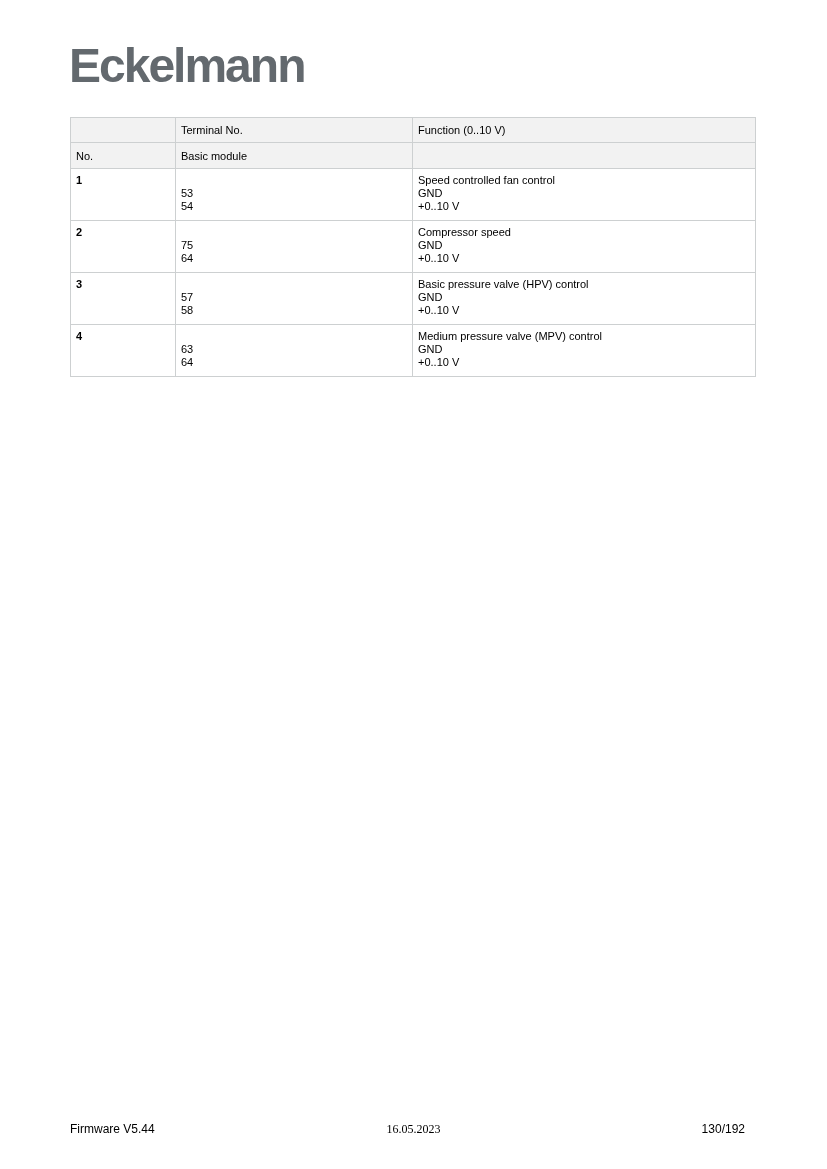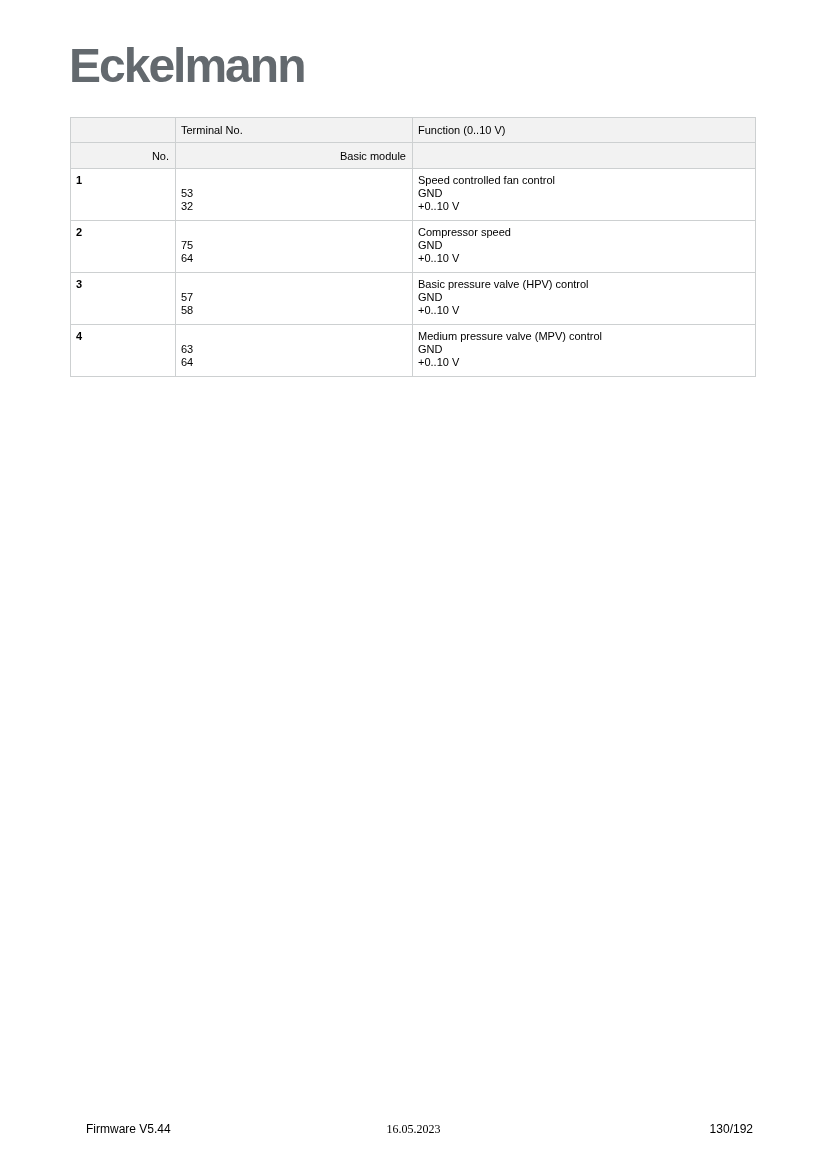--- a/index.html
+++ b/index.html
@@ -41,38 +41,38 @@
     vertical-align: top;
     overflow: hidden;
   }
   .io-table thead td {
     background: #f2f2f2;
     font-weight: normal;
     vertical-align: middle;
     padding: 2px 6px 2px 5px;
   }
   .hrow1 td { height: 25px; }
-  .hrow2 td { height: 26px; text-align: right; }
+  .hrow2 td { height: 26px; }
   .drow    { height: 52px; }
   .c-no    { font-weight: bold; }
   .line    { min-height: 13px; line-height: 13px; white-space: nowrap; }
 
   
   .footer {
     position: absolute;
     left: 70px;
     top: 1121px;
     width: 687px;
     height: 16px;
     font-size: 12px;
     line-height: 16px;
   }
-  .footer .f-left   { position: absolute; left: 16px; }
+  .footer .f-left   { position: absolute; left: 0; }
   .footer .f-center { position: absolute; left: 50%; transform: translateX(-50%); font-family: Liberation Serif, serif; }
-  .footer .f-right  { position: absolute; right: 4px; text-align: right; }
+  .footer .f-right  { position: absolute; right: 12px; text-align: right; }
 </style>
 </head>
 <body>
 
 <div class="page">
 
   <div class="logo">Eckelmann</div>
 
   <table class="io-table">
     <colgroup>
@@ -92,21 +92,21 @@
         <td></td>
       </tr>
     </thead>
     <tbody>
 
       <tr class="drow">
         <td class="c-no">1</td>
         <td>
           <div class="line blank"></div>
           <div class="line">53</div>
-          <div class="line">32</div>
+          <div class="line">54</div>
         </td>
         <td>
           <div class="line">Speed controlled fan control</div>
           <div class="line">GND</div>
           <div class="line">+0..10 V</div>
         </td>
       </tr>
 
       <tr class="drow">
         <td class="c-no">2</td>

